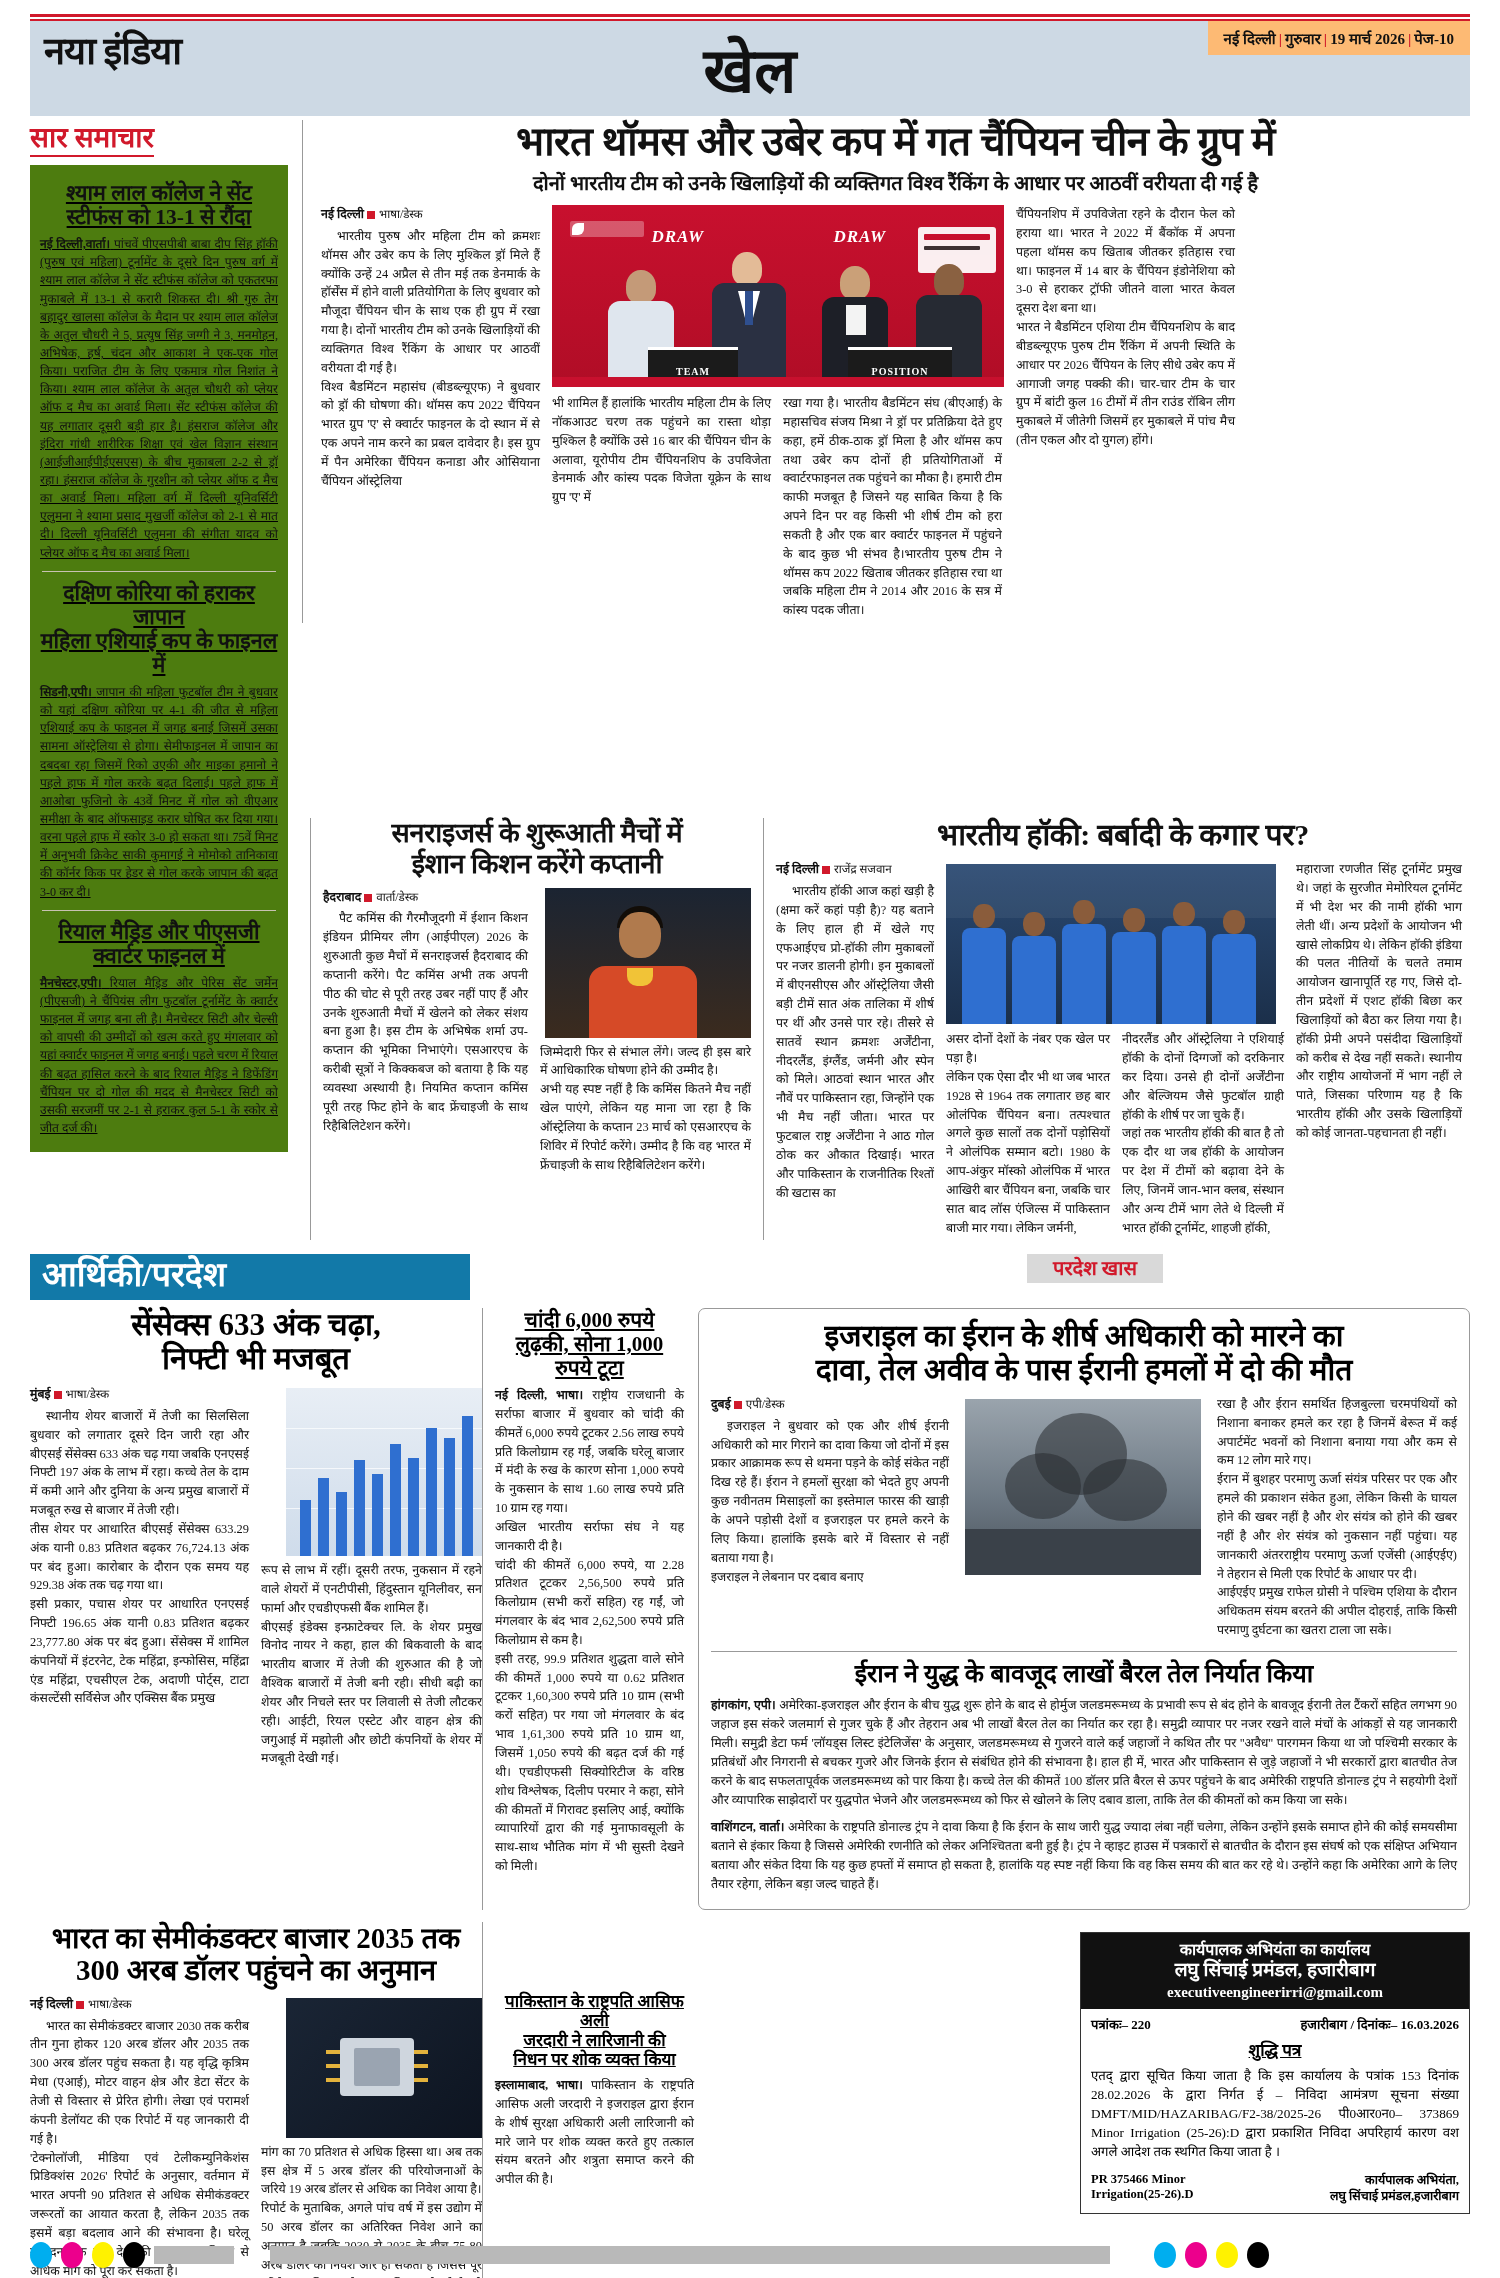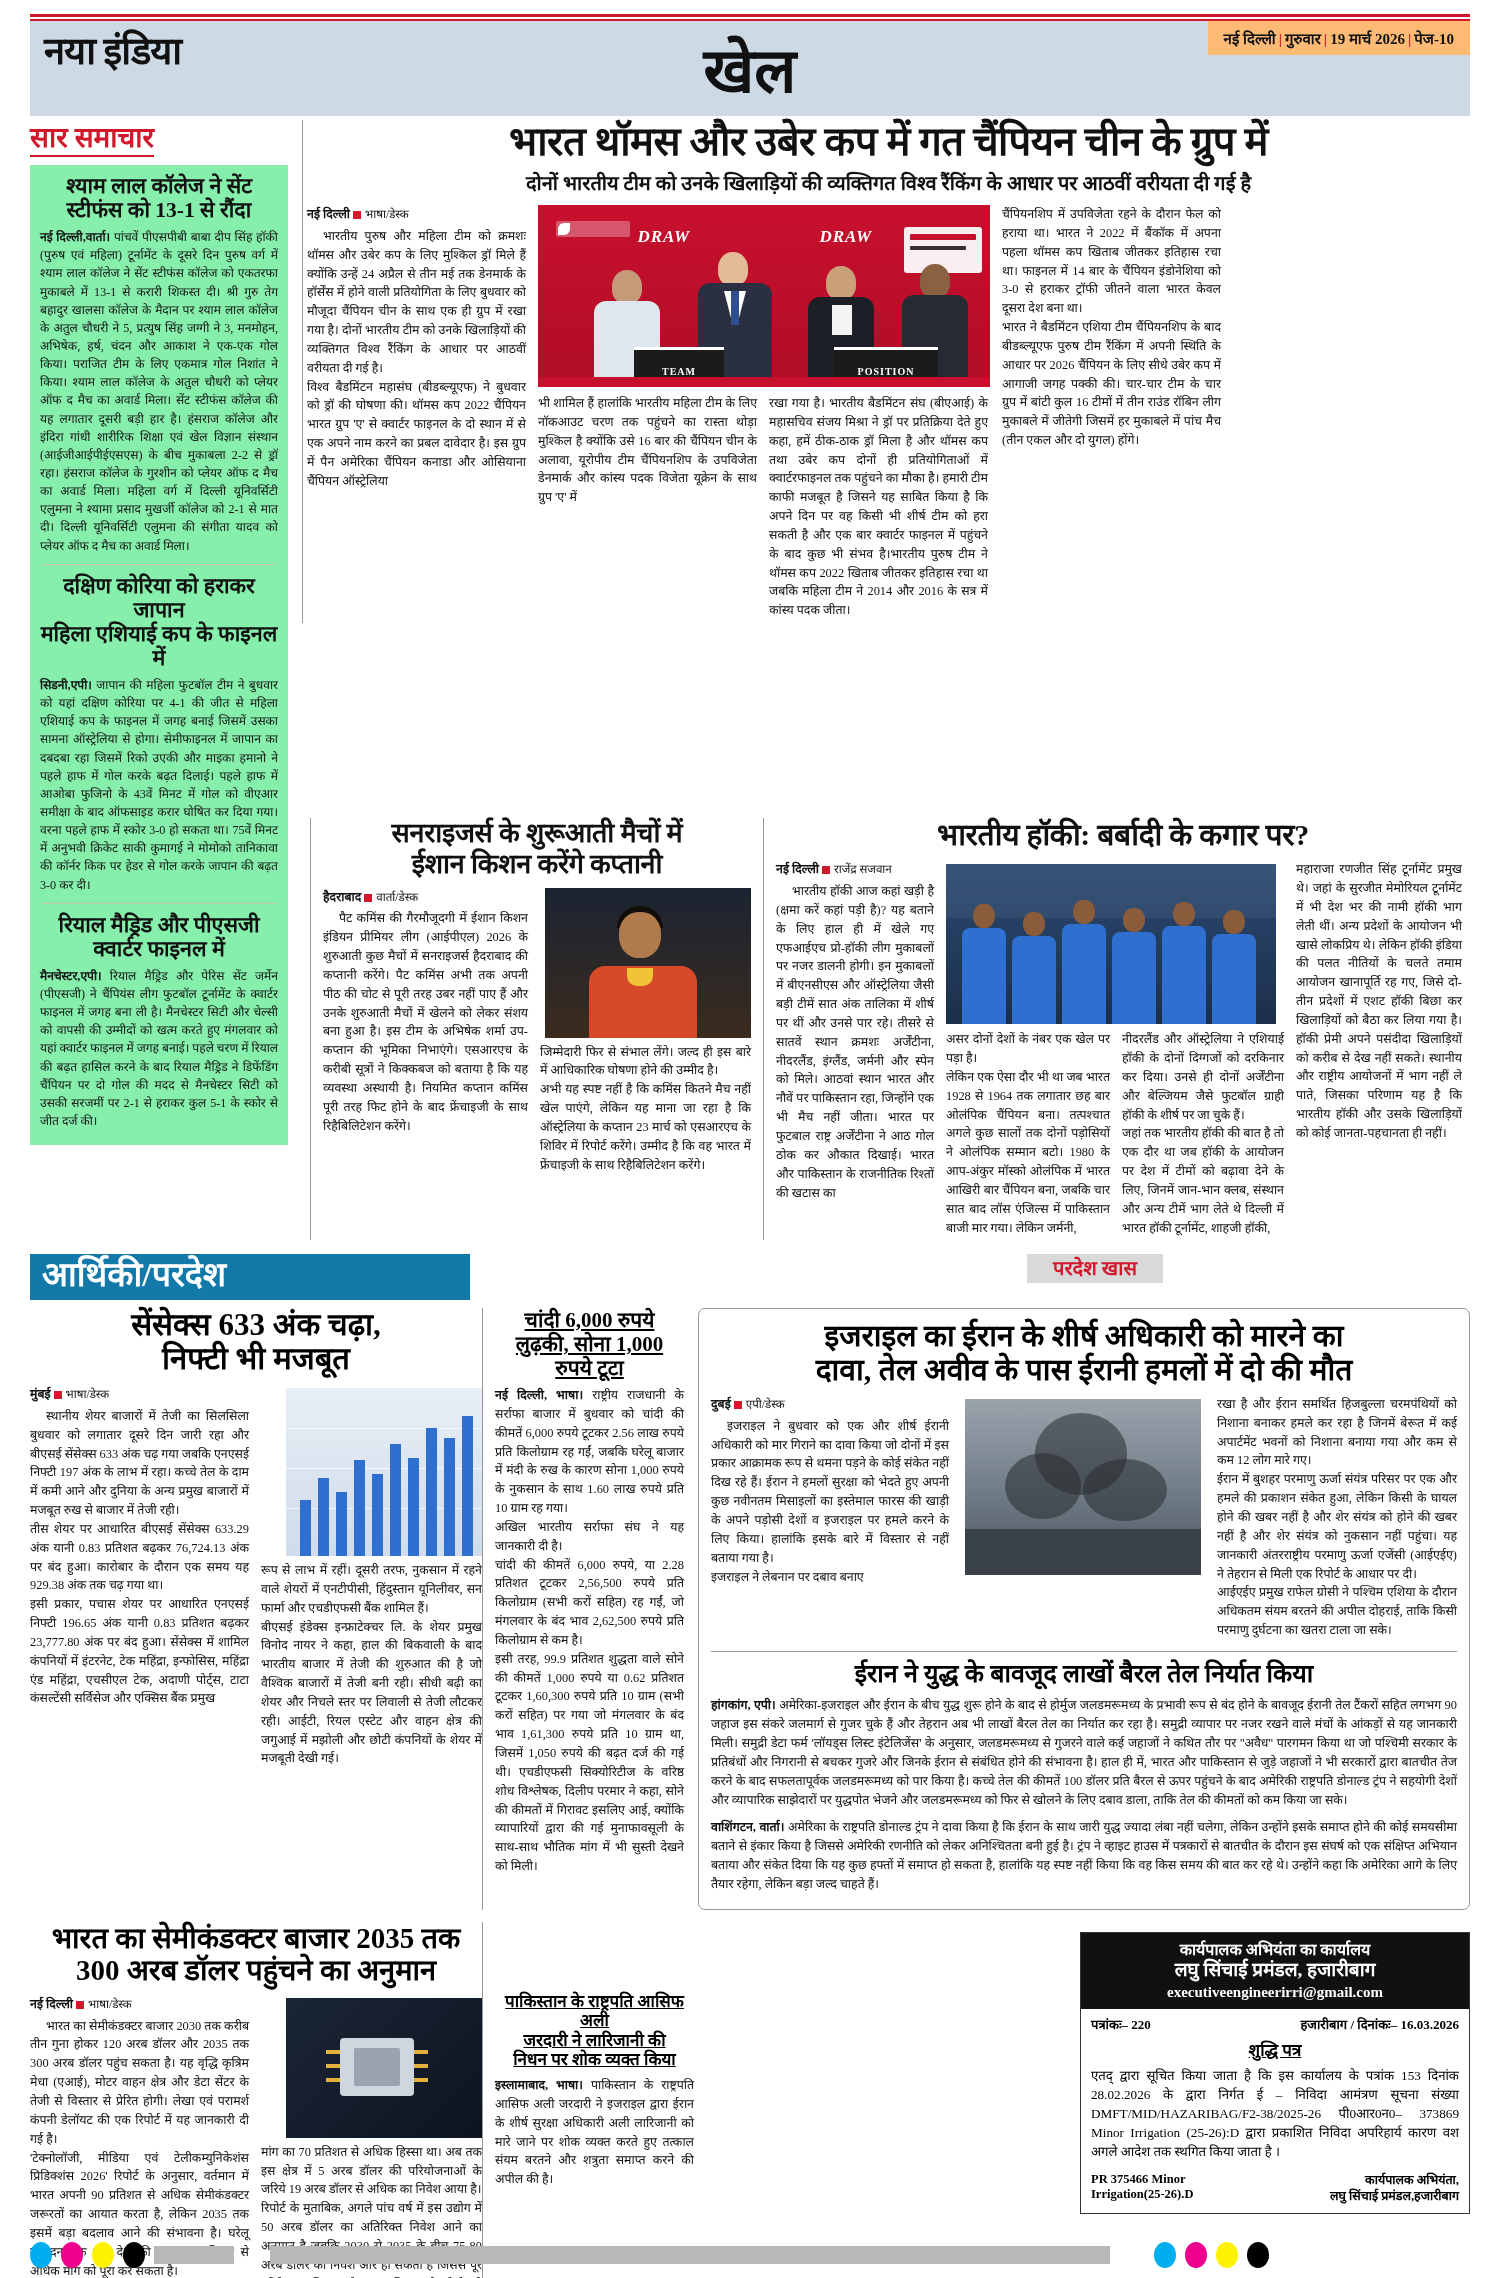--- a/index.html
+++ b/index.html
@@ -51,31 +51,31 @@
   .sports-wrap { width: 1440px; margin: 0 auto; position: relative; padding-top: 6px; }
 
   .sidebar {
     position: absolute; left: 0px; top: 8px; width: 258px;
   }
   .saar-head {
     font-size: 28px; font-weight: 700; color: #d1192b; line-height: 1;
     padding-bottom: 3px; border-bottom: 2.5px solid #d1192b; margin-bottom: 8px;
     display: inline-block;
   }
-  .saar-panel { background: #86efac; padding: 9px 10px 12px 10px; }
+  .saar-panel { background: #4d7c0f; padding: 16px 10px 12px 10px; text-decoration: underline; }
   .saar-panel h3 {
     font-size: 21.5px; font-weight: 700; text-align: center; line-height: 1.12;
     margin-bottom: 6px; color: #111;
   }
   .saar-panel .body-col { text-align: center; font-size: 12.1px; line-height: 1.5; }
   .saar-panel .body-col p { text-indent: 0; }
   .saar-divider { height: 1px; background: #c8c2b2; margin: 9px 2px; }
 
   .maincol { position: absolute; left: 272px; top: 4px; width: 1168px; }
-  .main-rulewrap { border-left: 1px solid #999; padding-left: 4px; }
+  .main-rulewrap { border-left: 1px solid #999; padding-left: 18px; }
   .hl-main {
     font-size: 40px; font-weight: 700; text-align: center; line-height: 1.1;
     color: #111; letter-spacing: -0.5px;
   }
   .subhl-main {
     font-size: 20px; font-weight: 700; text-align: center; color: #111;
     margin-top: 7px; margin-bottom: 10px; line-height: 1.2;
   }
 
   .cols5 { display: flex; gap: 12px; }

